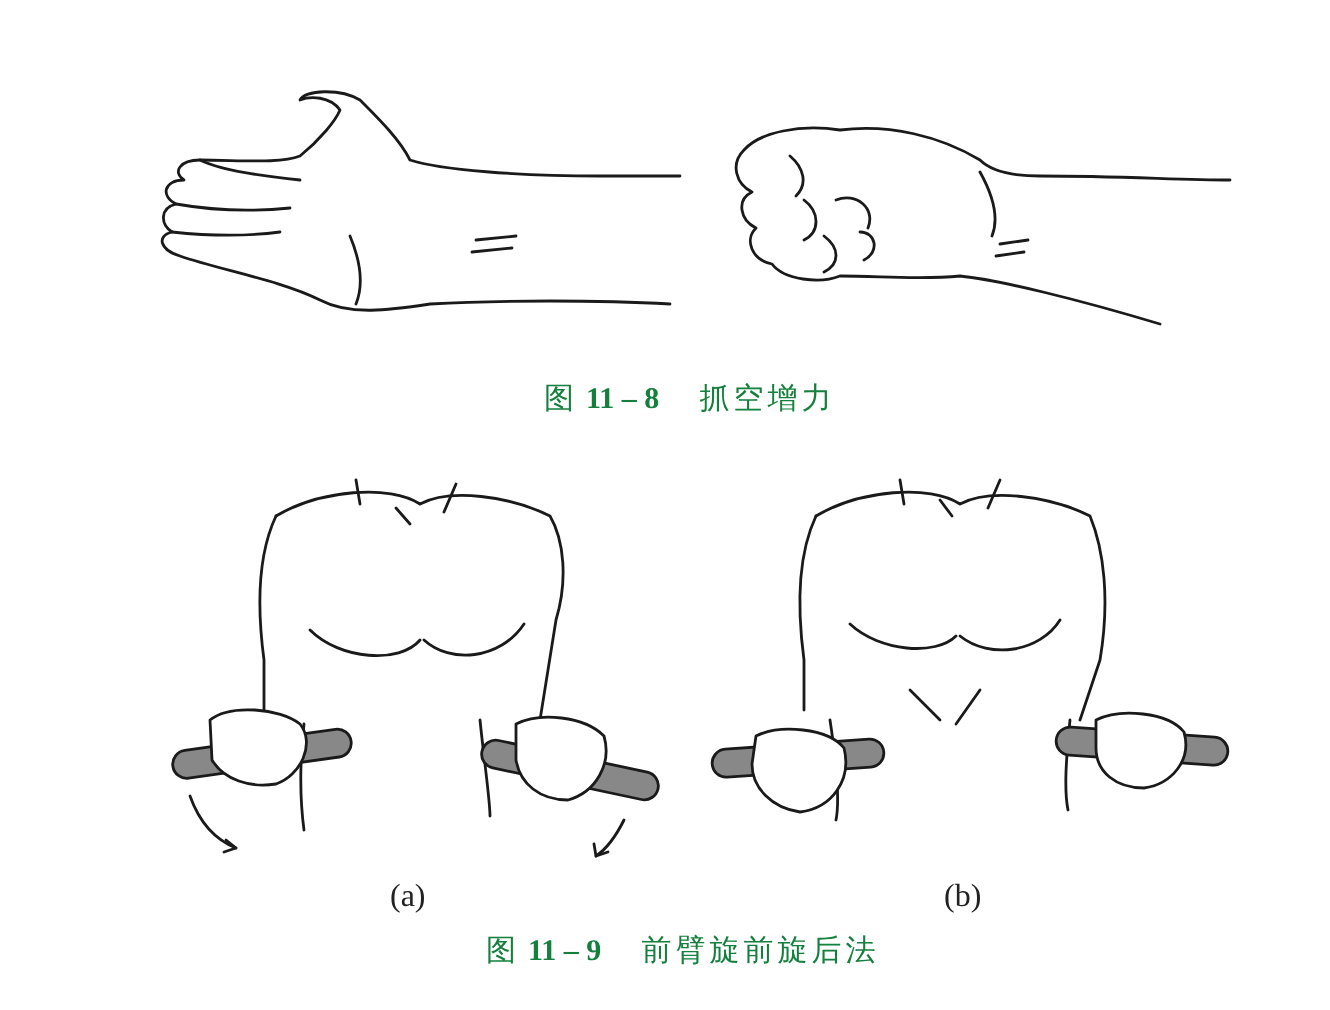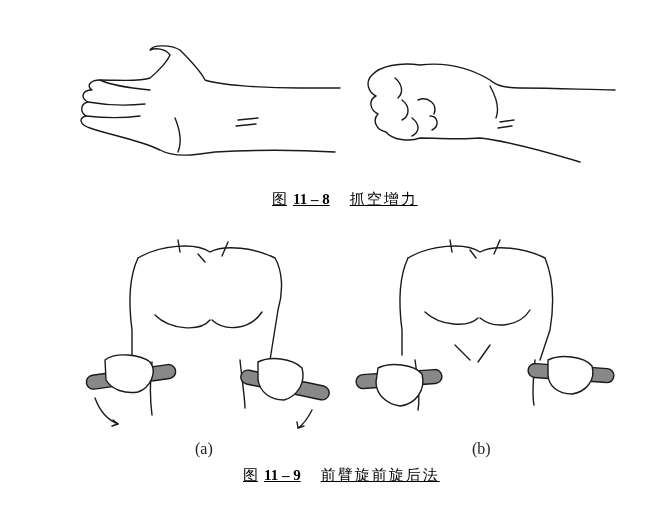--- a/index.html
+++ b/index.html
@@ -1,18 +1,18 @@
 <!DOCTYPE html>
 <html><head>
 <meta charset="utf-8">
 <style>
   html, body { margin:0; padding:0; background:#ffffff; }
   body { width:665px; height:505px; position:relative; overflow:hidden; font-family:"DejaVu Serif", serif; }
   svg { position:absolute; left:0; top:0; }
-  .caption { position:absolute; font-size:15px; color:#000000; white-space:nowrap;text-decoration:underline; }
+  .caption { position:absolute; font-size:15px; color:#15803d; white-space:nowrap; }
   .caption .num { font-family:"Liberation Serif", serif; font-weight:bold; margin:0 6px; }
   .caption .title { font-family:"DejaVu Sans", sans-serif; margin-left:14px; letter-spacing:2px; }
   .caption .fig { font-family:"DejaVu Sans", sans-serif; }
   .sub { position:absolute; font-family:"Liberation Serif", serif; font-size:16px; color:#222; }
 </style>
 </head>
 <body>
 
 <svg width="665" height="505" viewBox="0 0 665 505" fill="none" stroke="#1a1a1a" stroke-width="1.4" stroke-linecap="round" stroke-linejoin="round">
 

